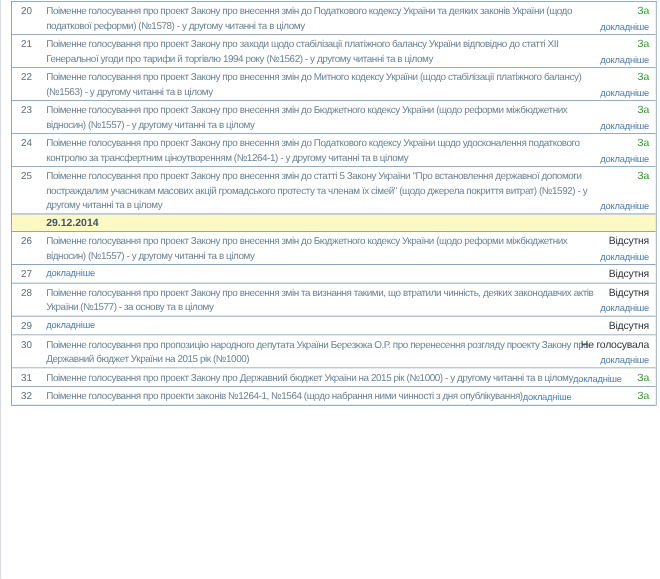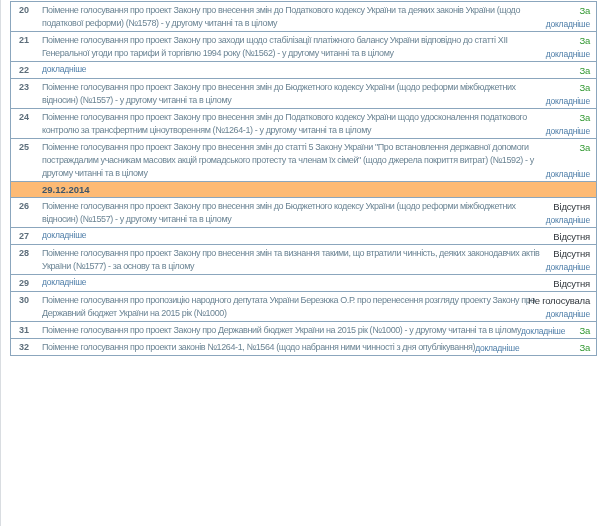--- a/index.html
+++ b/index.html
@@ -29,21 +29,20 @@
     border-bottom: 1px solid #8ba6bd;
     background: #fff;
     padding: 2px 0 1px 0;
   }
   .num {
     flex: 0 0 31px;
     padding-left: 8px;
     font-size: 9px;
     line-height: 13px;
     color: #5d6e7b;
-    font-weight: bold;
   }
   .body {
     flex: 1;
     display: flex;
     flex-direction: row;
     min-width: 0;
   }
   .desc {
     max-width: 505px;
     font-size: 9px;
@@ -64,21 +63,21 @@
     align-self: flex-end;
     margin: 0 6px 1px 0;
     font-size: 8.5px;
     line-height: 10px;
     letter-spacing: -0.2px;
     color: #4d7da8;
     text-decoration: none;
     cursor: pointer;
   }
   .date-row {
-    background: #fdba74;
+    background: #fef9c3;
     border-bottom: 1px solid #8ba6bd;
     padding: 2px 0 2px 31px;
     font-size: 9.5px;
     line-height: 11px;
     font-weight: bold;
     color: #3e566a;
   }
 </style>
 </head>
 <body>
@@ -97,20 +96,21 @@
     <div class="num">21</div>
     <div class="body">
       <div class="desc">Поіменне голосування про проект Закону про заходи щодо стабілізації платіжного балансу України відповідно до статті XII Генеральної угоди про тарифи й торгівлю 1994 року (№1562) - у другому читанні та в цілому</div>
       <a class="more" href="#">докладніше</a>
     </div>
     <div class="vote" style="color: rgb(51, 153, 51);">За</div>
   </div>
       <div class="vrow">
     <div class="num">22</div>
     <div class="body">
+      <div class="desc">Поіменне голосування про проект Закону про внесення змін до Митного кодексу України (щодо стабілізації платіжного балансу) (№1563) - у другому читанні та в цілому</div>
       <a class="more" href="#">докладніше</a>
     </div>
     <div class="vote" style="color: rgb(51, 153, 51);">За</div>
   </div>
       <div class="vrow">
     <div class="num">23</div>
     <div class="body">
       <div class="desc">Поіменне голосування про проект Закону про внесення змін до Бюджетного кодексу України (щодо реформи міжбюджетних відносин) (№1557) - у другому читанні та в цілому</div>
       <a class="more" href="#">докладніше</a>
     </div>

